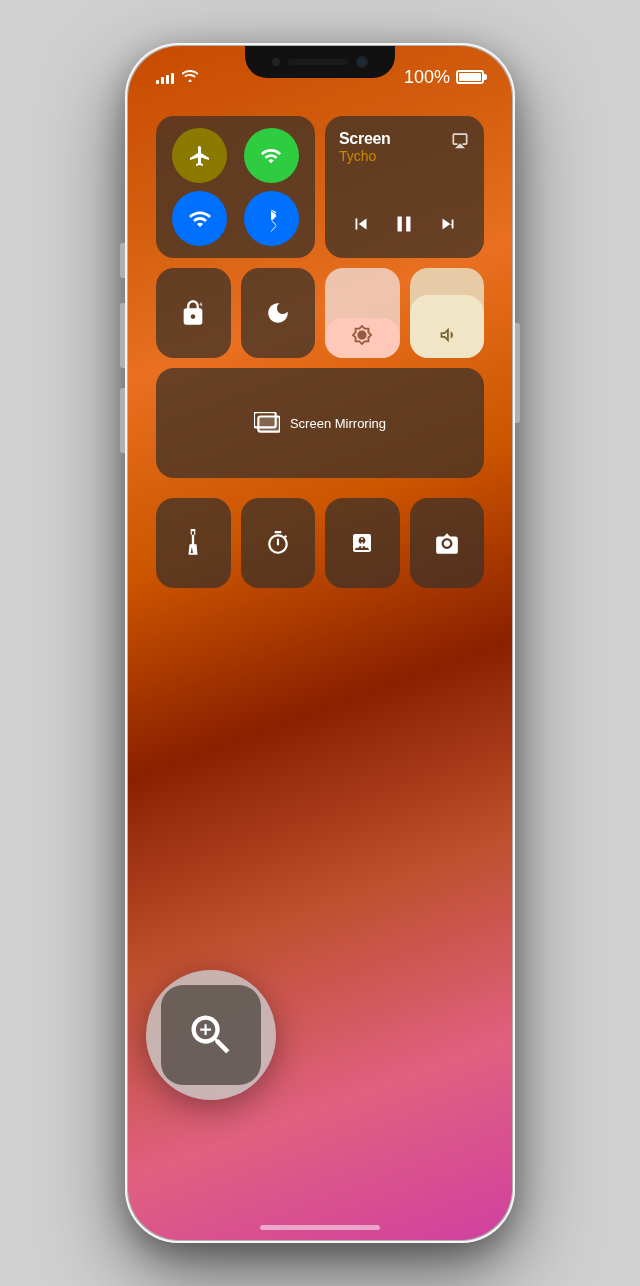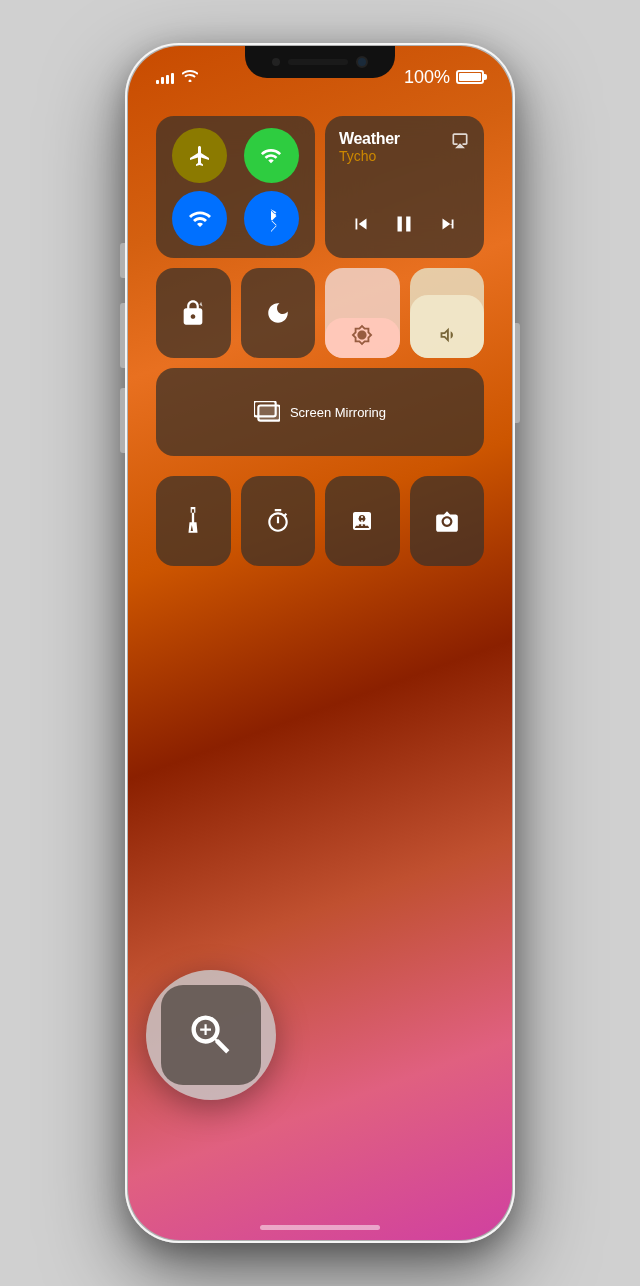--- a/index.html
+++ b/index.html
@@ -273,21 +273,21 @@
       height: 90px;
       display: flex;
       align-items: center;
       justify-content: center;
     }
 
     .screen-mirror-tile {
       grid-column: span 2;
       background: rgba(60, 50, 40, 0.75);
       border-radius: 18px;
-      height: 88px;
+      height: 110px;
       display: flex;
       align-items: center;
       justify-content: center;
       gap: 10px;
     }
     .screen-mirror-tile span {
       color: white;
       font-size: 14px;
       font-weight: 500;
     }
@@ -456,21 +456,21 @@
               <svg width="18" height="26" viewBox="0 0 18 26" fill="white">
                 <path d="M14.5 6L9 0v26l5.5-6-5-5 5-5-5.5-5.5V13.5l5-5-5.5-5.5 5.5 3z M9 0l5.5 6-5.5 5.5V0zm0 13.5L14.5 19 9 25V13.5z"></path>
               </svg>
             </div>
           </div>
         </div>
 
         <div class="tile tile-media">
           <div class="media-header">
             <div>
-              <div class="media-title">Weather</div>
+              <div class="media-title">Screen</div>
               <div class="media-subtitle">Tycho</div>
             </div>
             <div class="airplay-icon">
               <svg width="20" height="20" viewBox="0 0 24 24" fill="rgba(255,255,255,0.8)">
                 <path d="M6 22h12l-6-6-6 6zm13-18H5c-1.1 0-2 .9-2 2v10c0 1.1.9 2 2 2h4v-2H5V6h14v10h-4v2h4c1.1 0 2-.9 2-2V6c0-1.1-.9-2-2-2z"></path>
               </svg>
             </div>
           </div>
           <div class="media-controls">
             <button class="media-btn" style="background:none;border:none;cursor:pointer;padding:0;">

